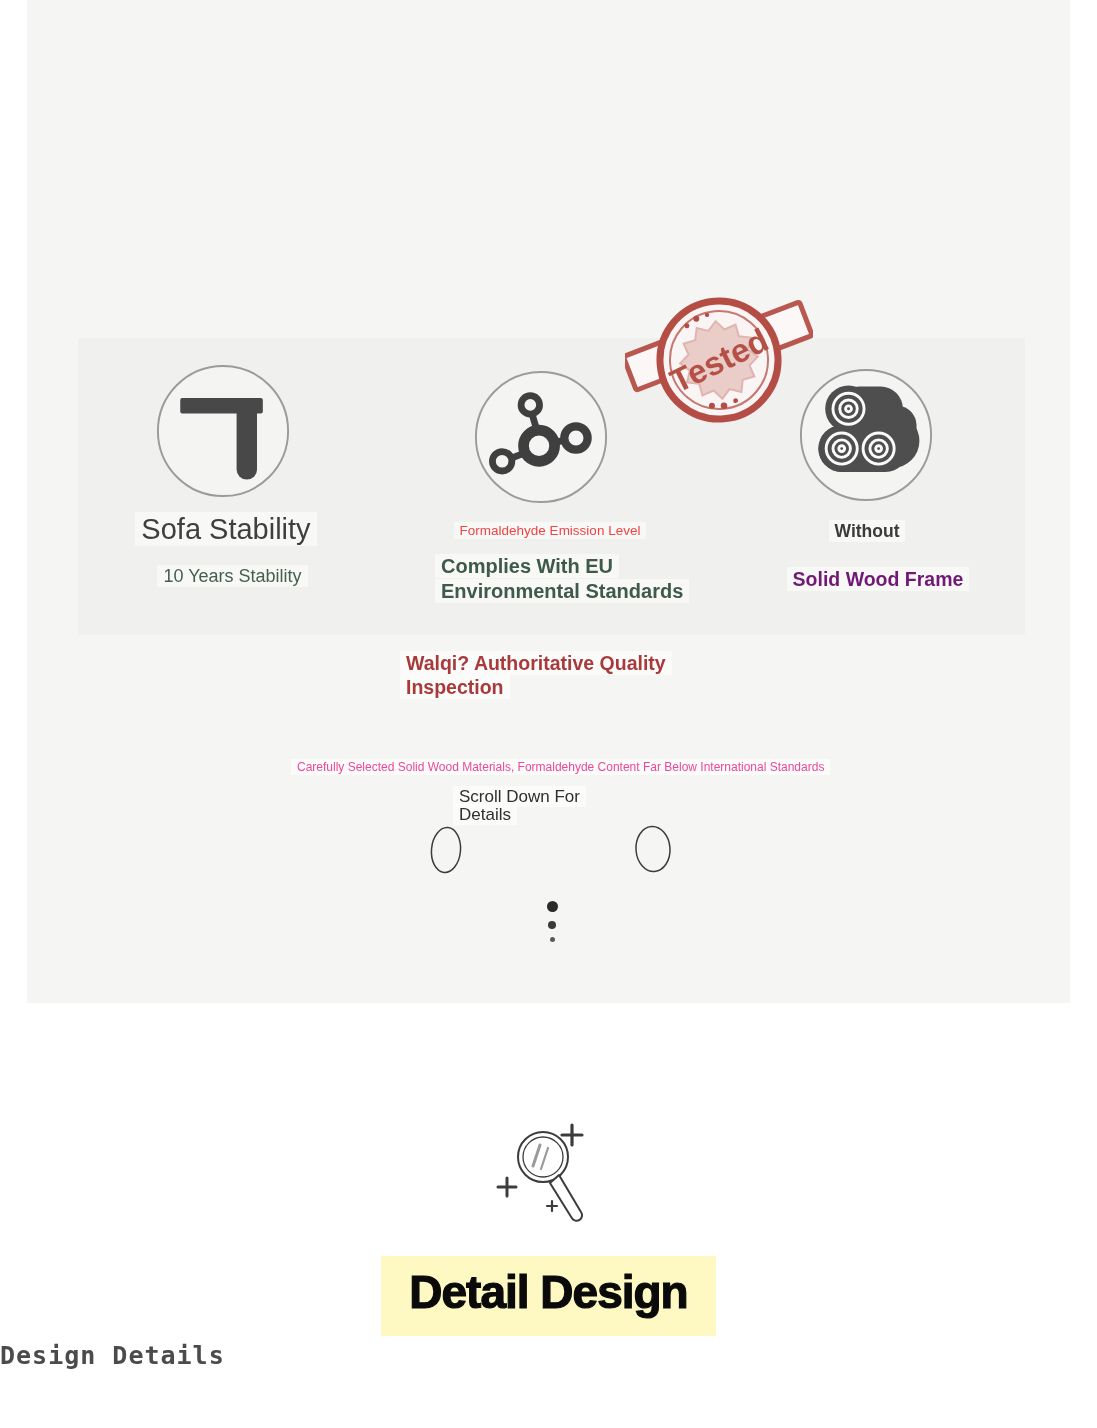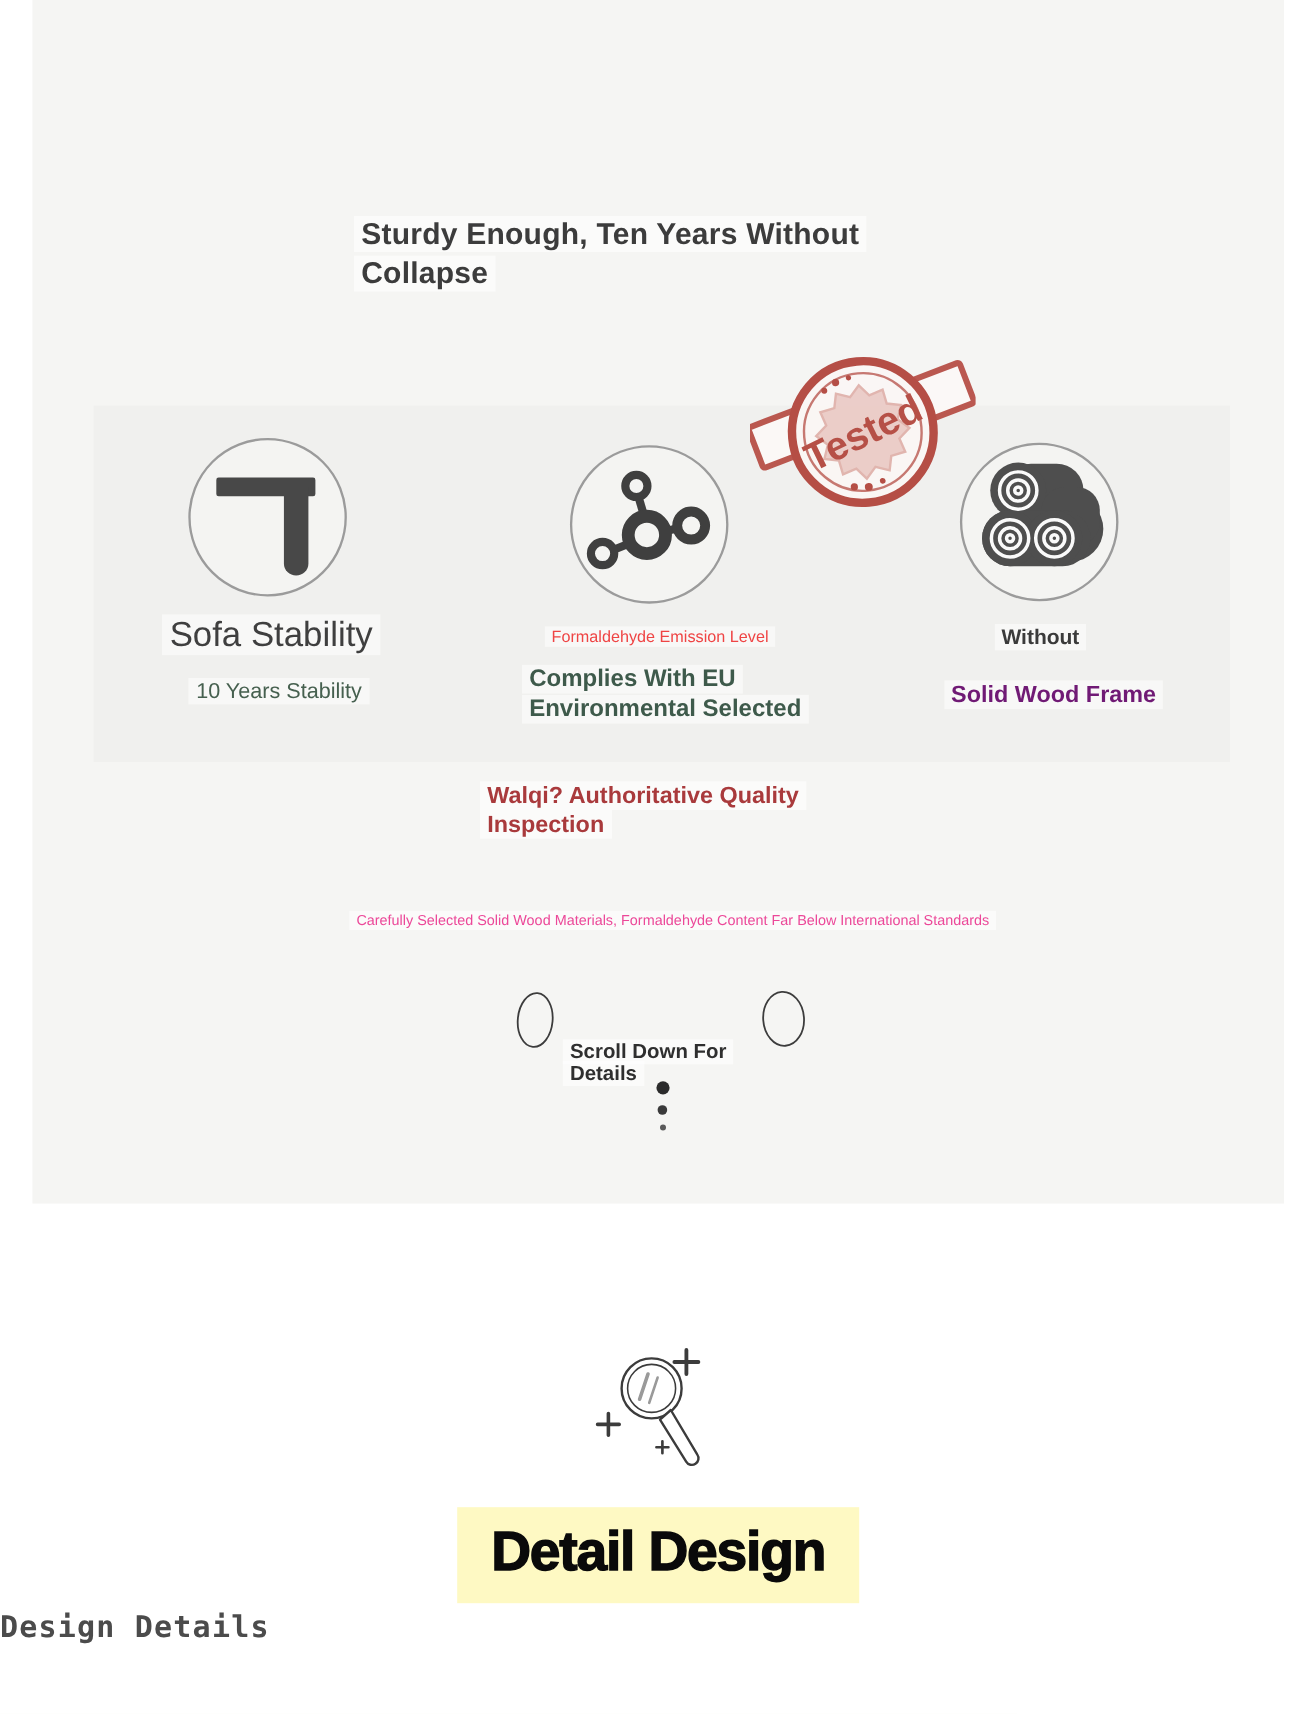--- a/index.html
+++ b/index.html
@@ -38,22 +38,22 @@
   .quality-heading {
     position:absolute; left:400px; top:651px; width:300px;
     font-size:19.5px; line-height:24px; font-weight:700; color:#a93a3c;
   }
   .quality-body {
     position:absolute; left:291px; top:757px; width:548px;
     font-size:12px; line-height:20px; font-weight:500; color:#ec4899;
   }
 
   .scroll-hint {
-    position:absolute; left:453px; top:868px; width:152px;
-    font-size:17px; line-height:18px; font-weight:700; color:#2f2f2f;margin-left:16px;
+    position:absolute; left:453px; top:788px; width:152px;
+    font-size:17px; line-height:18px; font-weight:400; color:#2f2f2f;
   }
   .oval { position:absolute; }
   .oval-left  { left:429px; top:825px; width:34px; height:50px; }
   .oval-right { left:633px; top:824px; width:40px; height:50px; }
 
   .dot { position:absolute; border-radius:50%; left:547px; }
   .dot1 { top:901px; width:11px; height:11px; background:#2b2b2b; margin-left:0px; }
   .dot2 { top:921px; width:8px;  height:8px;  background:#3a3a3a; margin-left:1px; }
   .dot3 { top:937px; width:5px;  height:5px;  background:#5a5a5a; margin-left:3px; }
 
@@ -72,23 +72,20 @@
   }
 </style>
 </head>
 <body>
 
 <div class="page">
 
   <div class="gray-section"></div>
   <div class="panel"></div>
 
-  <h1 class="hero-title">
-    <span class="hl">Sturdy Enough, Ten Years Without Collapse</span>
-  </h1>
 
   <svg class="stamp" viewBox="0 0 188 158" aria-hidden="true">
     <g opacity="0.88" transform="rotate(-5 94 79)">
       <rect x="3" y="60" width="48" height="36" rx="2" transform="rotate(-16 27 78)" fill="#fcf9f8" stroke="#b2423a" stroke-width="5"></rect>
       <rect x="137" y="34" width="48" height="36" rx="2" transform="rotate(-16 161 52)" fill="#fcf9f8" stroke="#b2423a" stroke-width="5"></rect>
       <circle cx="94" cy="79" r="59" fill="#fbf6f5" stroke="#ac372e" stroke-width="7"></circle>
       <circle cx="94" cy="79" r="49" fill="none" stroke="#ac372e" stroke-width="2" opacity="0.75"></circle>
       <polygon points="133,79 123.9,87 127.8,98.5 115.9,100.9 113.5,112.8 102,108.9 94,118 86,108.9 74.5,112.8 72.1,100.9 60.2,98.5 64.1,87 55,79 64.1,71 60.2,59.5 72.1,57.1 74.5,45.2 86,49.1 94,40 102,49.1 113.5,45.2 115.9,57.1 127.8,59.5 123.9,71" fill="#d69188" opacity="0.45" stroke="#bb5448" stroke-width="2"></polygon>
       <g fill="#ac372e">
         <circle cx="65" cy="42" r="2.5"></circle>
@@ -149,21 +146,21 @@
     <span class="hl">Sofa Stability</span>
   </div>
   <div class="feat-text f1-sub">
     <span class="hl">10 Years Stability</span>
   </div>
 
   <div class="feat-text f2-title">
     <span class="hl">Formaldehyde Emission Level</span>
   </div>
   <div class="f2-sub">
-    <span class="hl">Complies With EU Environmental Selected</span>
+    <span class="hl">Complies With EU Environmental Standards</span>
   </div>
 
   <div class="feat-text f3-title">
     <span class="hl">Without</span>
   </div>
   <div class="feat-text f3-sub">
     <span class="hl">Solid Wood Frame</span>
   </div>
 
   <div class="quality-heading">

